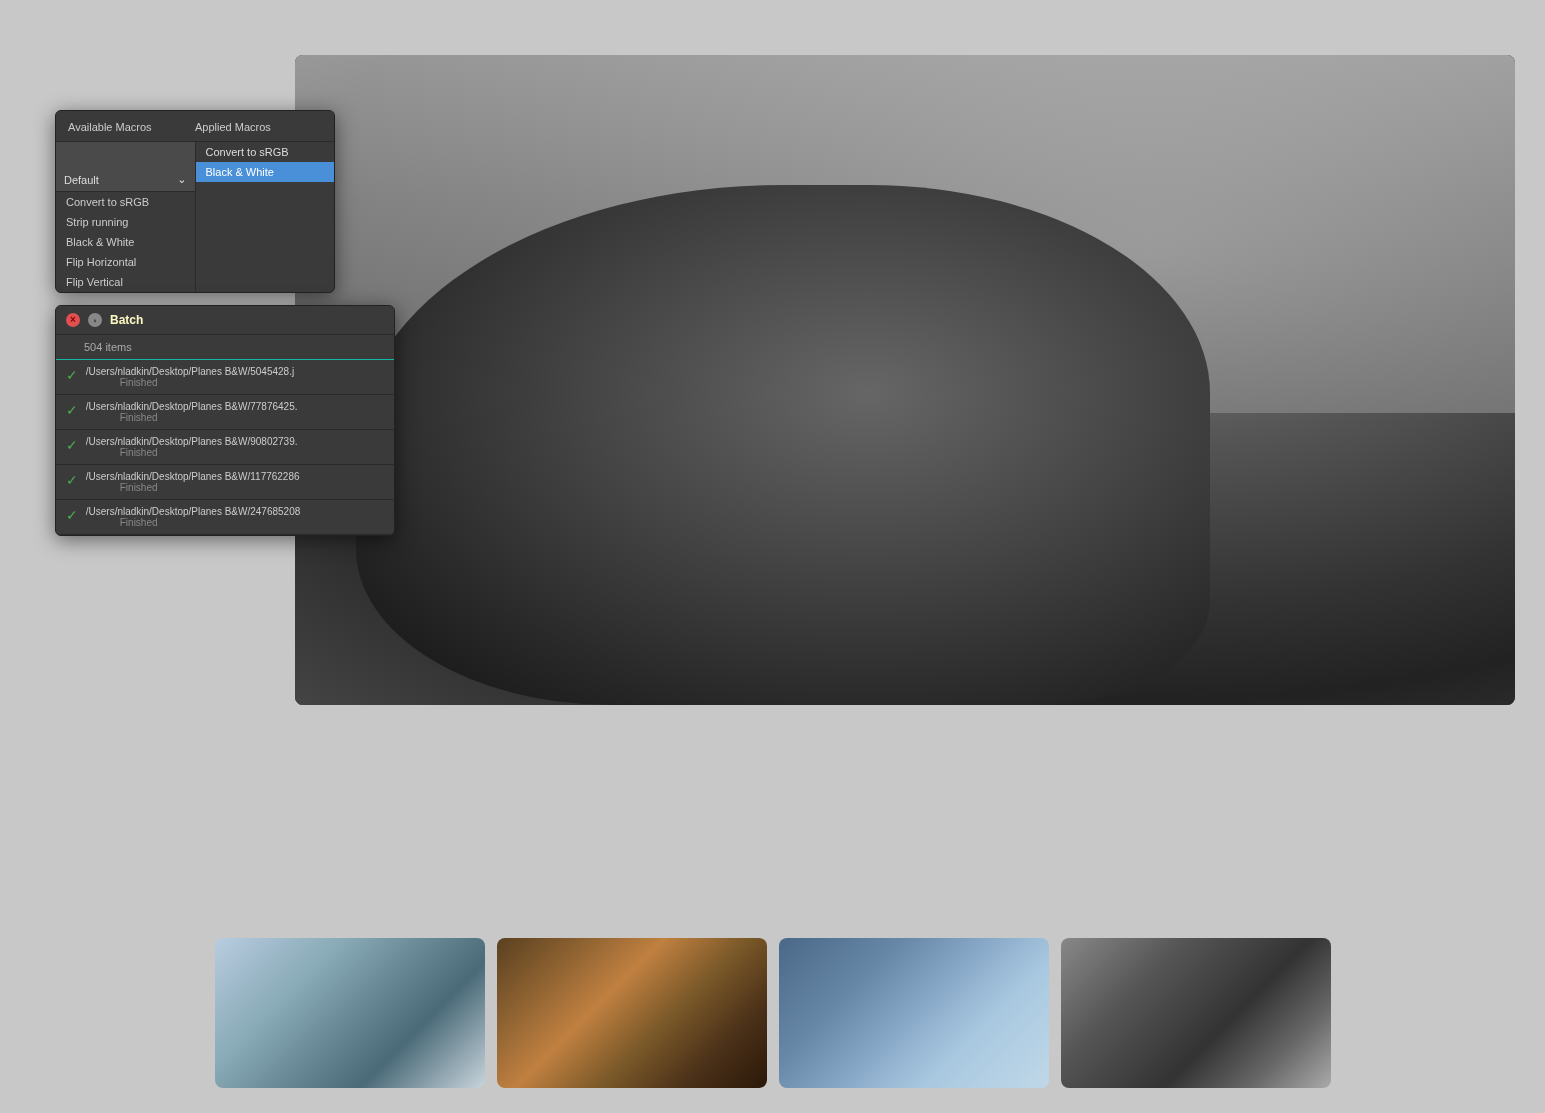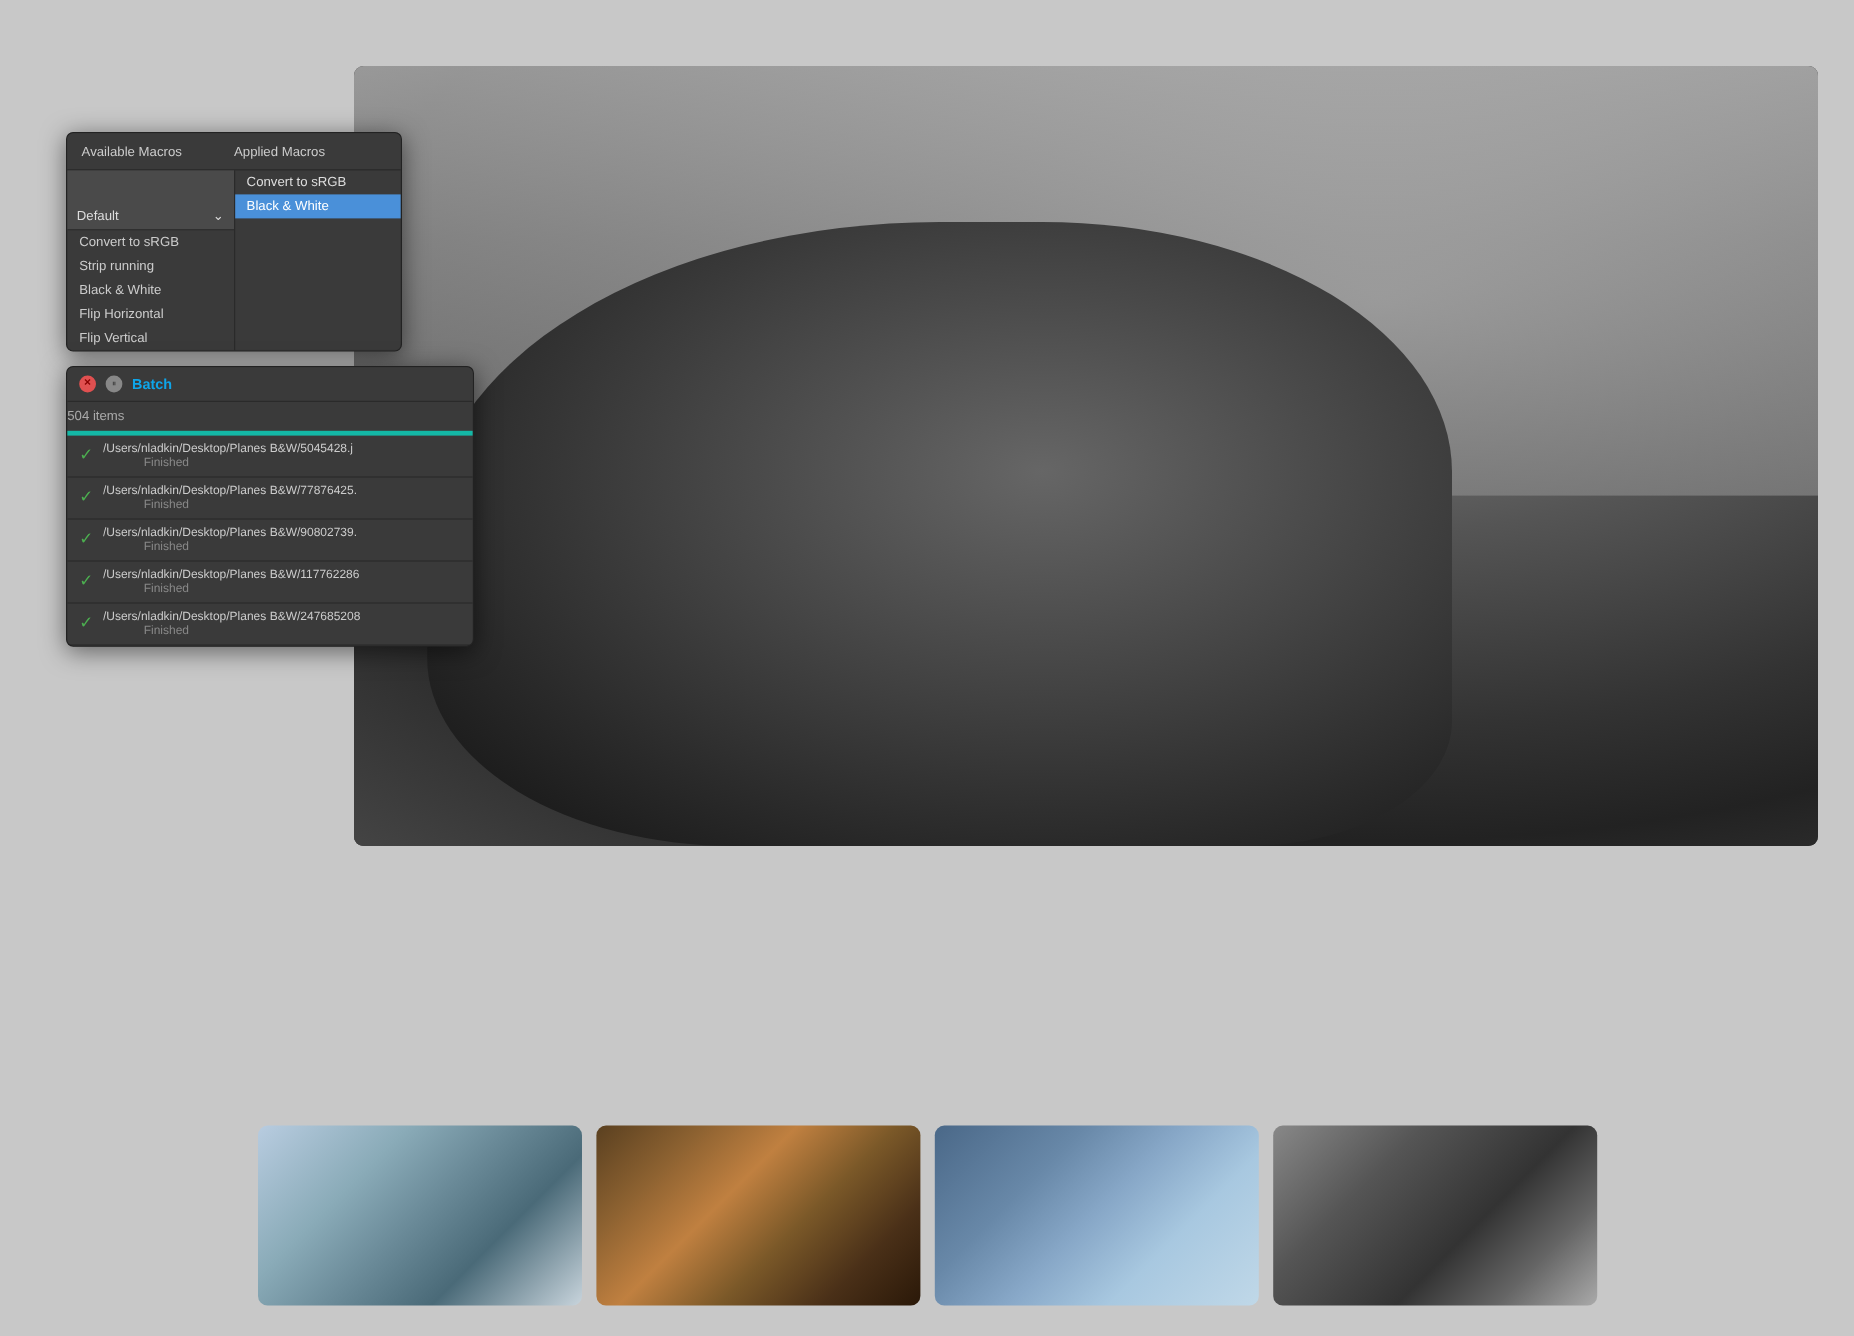--- a/index.html
+++ b/index.html
@@ -242,37 +242,37 @@
     }
 
     .batch-pause-btn::after {
       content: '⏸';
       color: #444;
       font-size: 7px;
       line-height: 1;
     }
 
     .batch-title {
-      color: #0ea5e9;
+      color: #fef9c3;
       font-size: 12px;
       font-weight: 600;
     }
 
     .batch-status {
       padding: 8px 12px;
       color: #ccc;
       font-size: 11px;
       border-bottom: 1px solid #2a2a2a;
     }
 
     .batch-count {
-      padding: 6px 0;
+      padding: 6px 28px;
       color: #aaa;
       font-size: 11px;
-      border-bottom: 4px solid #14b8a6;
+      border-bottom: 1px solid #14b8a6;
     }
 
     .batch-list {
       max-height: 230px;
       overflow-y: auto;
     }
 
     .batch-list::-webkit-scrollbar {
       width: 6px;
     }

